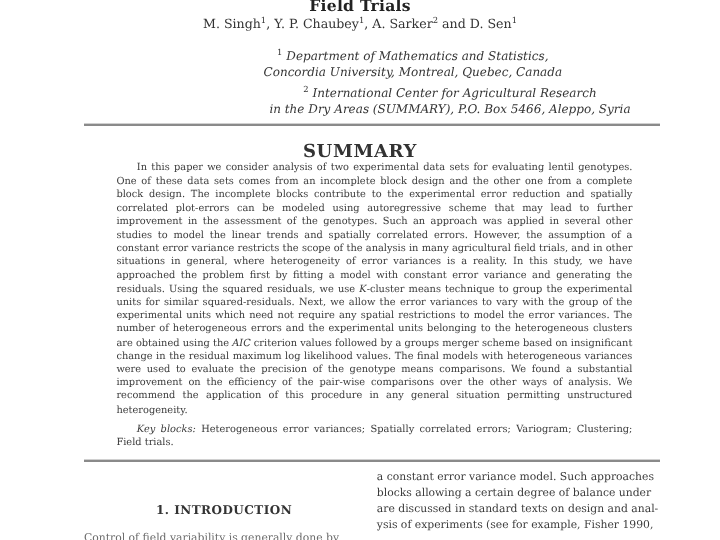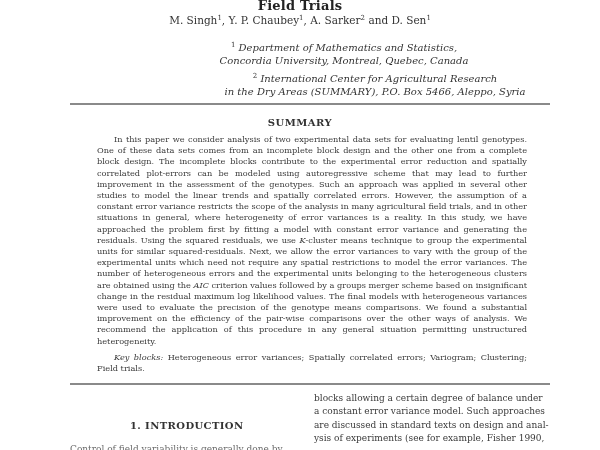--- a/index.html
+++ b/index.html
@@ -24,21 +24,21 @@
     .affil1 { top: 41px; }
     .affil2 { top: 72px; padding-left: 31px; }
     sup { font-size: 7px; vertical-align: 4px; line-height: 0; font-style: normal; }
     .rule {
       position: absolute; left: 70px; width: 480px; height: 2px; background: #8a8a8a;
     }
     .rule-top { top: 103px; }
     .rule-bottom { top: 383px; }
     .summary-head {
       position: absolute; top: 117px; left: 0; width: 600px; text-align: center;
-      font-weight: bold; font-size: 10px; letter-spacing: 0.5px; color: #333;
+      font-weight: bold; font-size: 15px; letter-spacing: 0.5px; color: #333;
     }
     .abstract {
       position: absolute; top: 134px; left: 97px; width: 430px;
       font-size: 8.2px; line-height: 11.2px; text-align: justify; color: #3a3a3a;
       margin: 0;
     }
     .abstract .indent { display: inline-block; width: 17px; }
     .keywords {
       position: absolute; top: 352px; left: 97px; width: 430px;
       font-size: 8.2px; line-height: 11.2px; text-align: justify; color: #3a3a3a;
@@ -87,19 +87,19 @@
 
   <div class="keywords"><span class="indent" style="display:inline-block;width:17px"></span><span class="kw-label">Key blocks:</span><span> Heterogeneous error variances; Spatially correlated errors; Variogram; Clustering; Field trials.</span></div>
 
   <div class="rule rule-bottom"></div>
 
   <div class="intro-head">1. INTRODUCTION</div>
 
   <div class="left-col-clip">Control of field variability is generally done by</div>
 
   <div class="right-col">
+    <div>a constant error variance model. Such approaches</div>
     <div>blocks allowing a certain degree of balance under</div>
-    <div>a constant error variance model. Such approaches</div>
     <div>are discussed in standard texts on design and anal-</div>
     <div>ysis of experiments (see for example, Fisher 1990,</div>
   </div>
 
 </div>
 
 </body></html>

